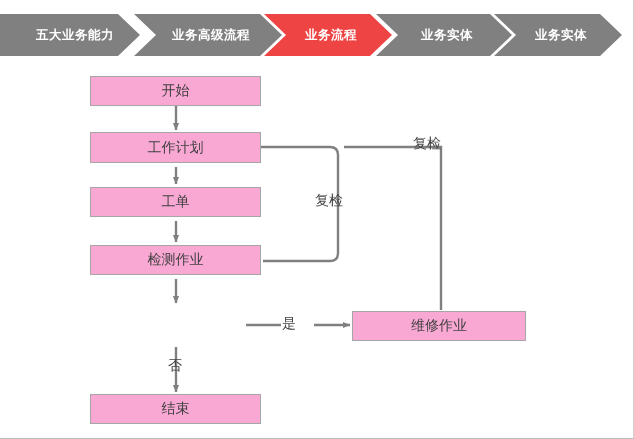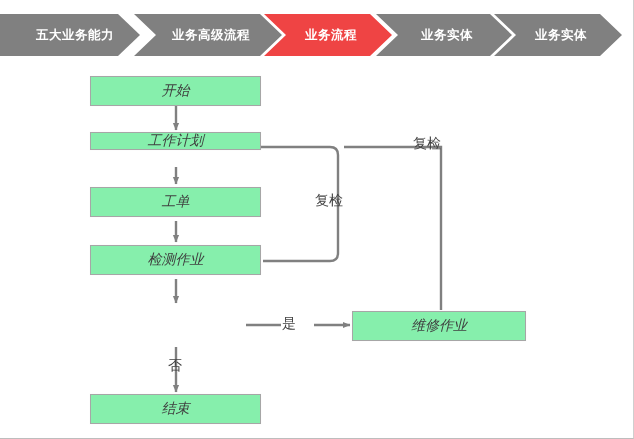--- a/index.html
+++ b/index.html
@@ -30,27 +30,26 @@
   .crumb.mid{
     clip-path:polygon(0 0, calc(100% - 22px) 0, 100% 50%, calc(100% - 22px) 100%, 0 100%, 22px 50%);
     padding-left:14px;padding-right:8px;
   }
   .crumb.active{background:#ef4444;}
   .crumb-label{pointer-events:none;white-space:nowrap;}
 
   
   .node{
     position:absolute;
-    background:#86efac;
+    background:#f9a8d4;
     border:1px solid #A6A6A6;
     box-sizing:border-box;
     display:flex;align-items:center;justify-content:center;
     font-size:14px;color:#3f3f3f;
     box-shadow:0 0 0 0.5px rgba(0,0,0,0.02);
-    font-style:italic;
   }
   .node-label{pointer-events:none;}
 
   .diamond-wrap{position:absolute;}
   .diamond-shape{
     position:absolute;left:0;top:0;width:100%;height:100%;
     background:#F2F2F2;
     clip-path:polygon(50% 0, 100% 50%, 50% 100%, 0 50%);
   }
   .diamond-wrap svg{position:absolute;left:0;top:0;overflow:visible;}
@@ -119,21 +118,21 @@
       <path d="M263,261 L330,261 Q338,261 338,253 L338,155 Q338,147 330,147 L184,147" marker-end="url(#ah)"></path>
 
       <path d="M441,310 L441,147 L344,147"></path>
     </g>
   </svg>
 
   <div class="node" style="left:90px;top:76px;width:171px;height:30px;">
     <span class="node-label">开始</span>
   </div>
 
-  <div class="node" style="left:90px;top:132px;width:171px;height:18px;">
+  <div class="node" style="left:90px;top:132px;width:171px;height:31px;">
     <span class="node-label">工作计划</span>
   </div>
 
   <div class="node" style="left:90px;top:187px;width:171px;height:30px;">
     <span class="node-label">工单</span>
   </div>
 
   <div class="node" style="left:90px;top:245px;width:171px;height:30px;">
     <span class="node-label">检测作业</span>
   </div>

